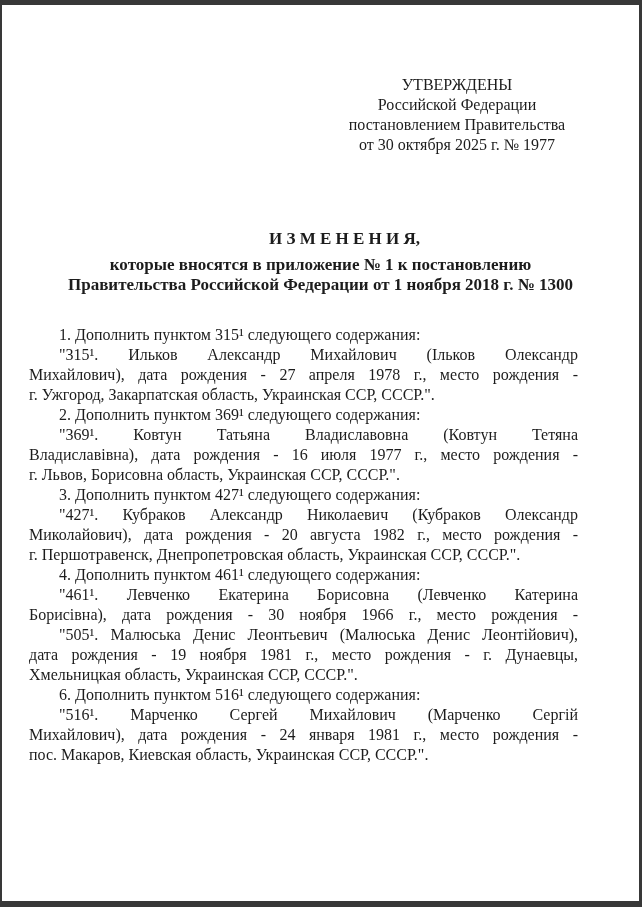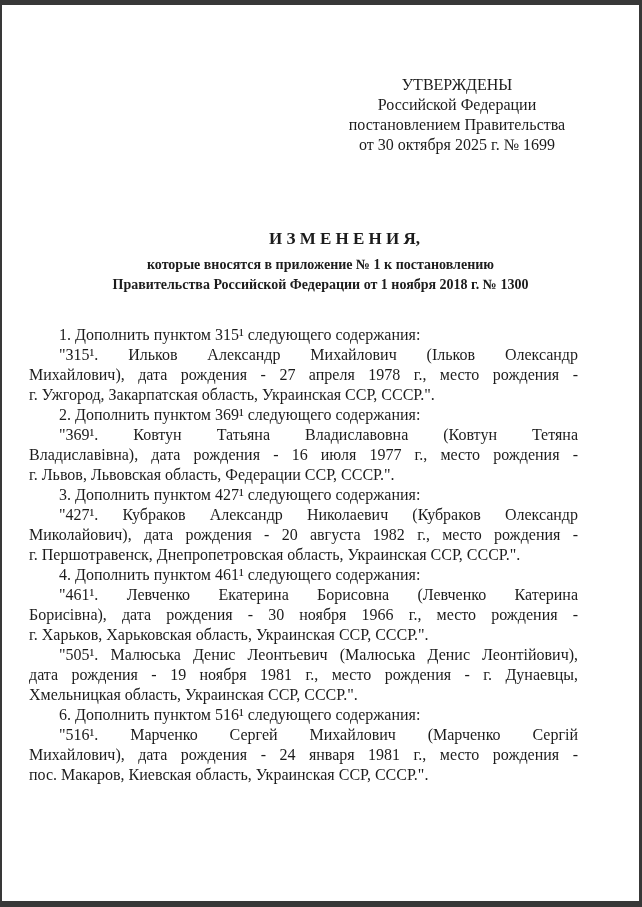--- a/index.html
+++ b/index.html
@@ -14,40 +14,40 @@
   .approval{
     margin:70px 42px 0 auto;width:280px;
     text-align:center;font-size:16px;line-height:19px;
   }
   .doc-title{
     margin-top:73px;text-align:center;
     font-weight:bold;font-size:17px;line-height:22px;padding-left:48px;
   }
   .subtitle{
     margin-top:5px;text-align:center;
-    font-weight:bold;font-size:14px;line-height:20px;
+    font-weight:bold;font-size:17px;line-height:20px;
   }
   .docbody{
     margin:30px 61px 0 27px;
     font-size:16px;line-height:20px;
   }
   .ln{min-height:20px;}
   .ind{text-indent:30px;}
   .j{text-align:justify;text-align-last:justify;text-justify:inter-word;}
 </style>
 </head>
 <body>
 
 <div class="page">
 
   <div class="approval">
     <div class="ln">УТВЕРЖДЕНЫ</div>
     <div class="ln">Российской Федерации</div>
     <div class="ln">постановлением Правительства</div>
-    <div class="ln">от 30 октября 2025 г. № 1699</div>
+    <div class="ln">от 30 октября 2025 г. № 1977</div>
   </div>
 
   <div class="doc-title">И З М Е Н Е Н И Я,</div>
 
   <div class="subtitle">
     <div class="ln">которые вносятся в приложение № 1 к постановлению</div>
     <div class="ln">Правительства Российской Федерации от 1 ноября 2018 г. № 1300</div>
   </div>
 
   <div class="docbody">
@@ -56,35 +56,34 @@
       <div class="ln ind">1. Дополнить пунктом 315¹ следующего содержания:</div>
       <div class="ln ind j">"315¹. Ильков Александр Михайлович (Ільков Олександр</div>
       <div class="ln j">Михайлович), дата рождения - 27 апреля 1978 г., место рождения -</div>
       <div class="ln">г. Ужгород, Закарпатская область, Украинская ССР, СССР.".</div>
     </div>
 
     <div class="item">
       <div class="ln ind">2. Дополнить пунктом 369¹ следующего содержания:</div>
       <div class="ln ind j">"369¹. Ковтун Татьяна Владиславовна (Ковтун Тетяна</div>
       <div class="ln j">Владиславівна), дата рождения - 16 июля 1977 г., место рождения -</div>
-      <div class="ln">г. Львов, Львовская область, Федерации ССР, СССР.".</div>
+      <div class="ln">г. Львов, Борисовна область, Украинская ССР, СССР.".</div>
     </div>
 
     <div class="item">
       <div class="ln ind">3. Дополнить пунктом 427¹ следующего содержания:</div>
       <div class="ln ind j">"427¹. Кубраков Александр Николаевич (Кубраков Олександр</div>
       <div class="ln j">Миколайович), дата рождения - 20 августа 1982 г., место рождения -</div>
       <div class="ln">г. Першотравенск, Днепропетровская область, Украинская ССР, СССР.".</div>
     </div>
 
     <div class="item">
       <div class="ln ind">4. Дополнить пунктом 461¹ следующего содержания:</div>
       <div class="ln ind j">"461¹. Левченко Екатерина Борисовна (Левченко Катерина</div>
       <div class="ln j">Борисівна), дата рождения - 30 ноября 1966 г., место рождения -</div>
-      <div class="ln">г. Харьков, Харьковская область, Украинская ССР, СССР.".</div>
     </div>
 
     <div class="item">
       <div class="ln ind j">"505¹. Малюська Денис Леонтьевич (Малюська Денис Леонтійович),</div>
       <div class="ln j">дата рождения - 19 ноября 1981 г., место рождения - г. Дунаевцы,</div>
       <div class="ln">Хмельницкая область, Украинская ССР, СССР.".</div>
     </div>
 
     <div class="item">
       <div class="ln ind">6. Дополнить пунктом 516¹ следующего содержания:</div>

